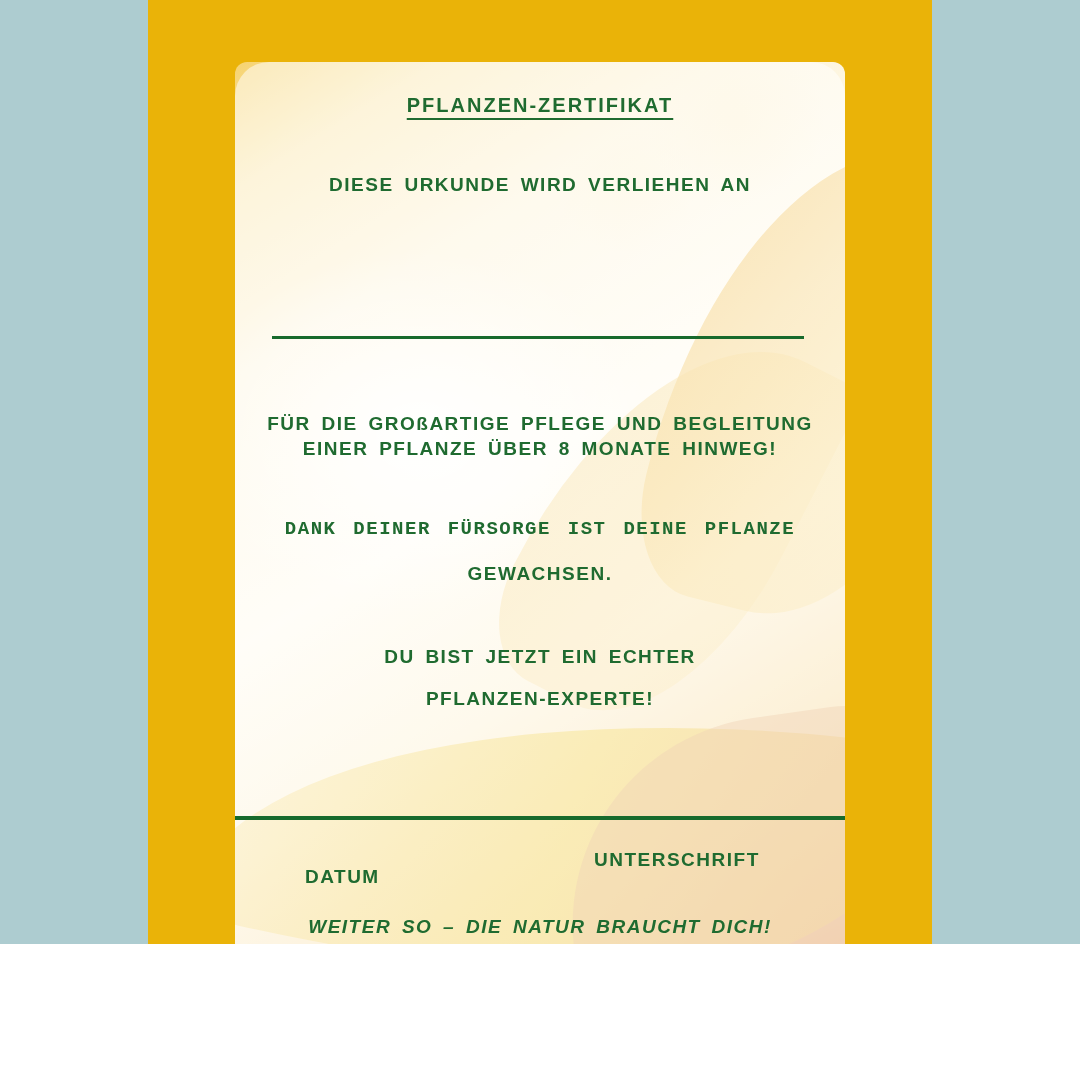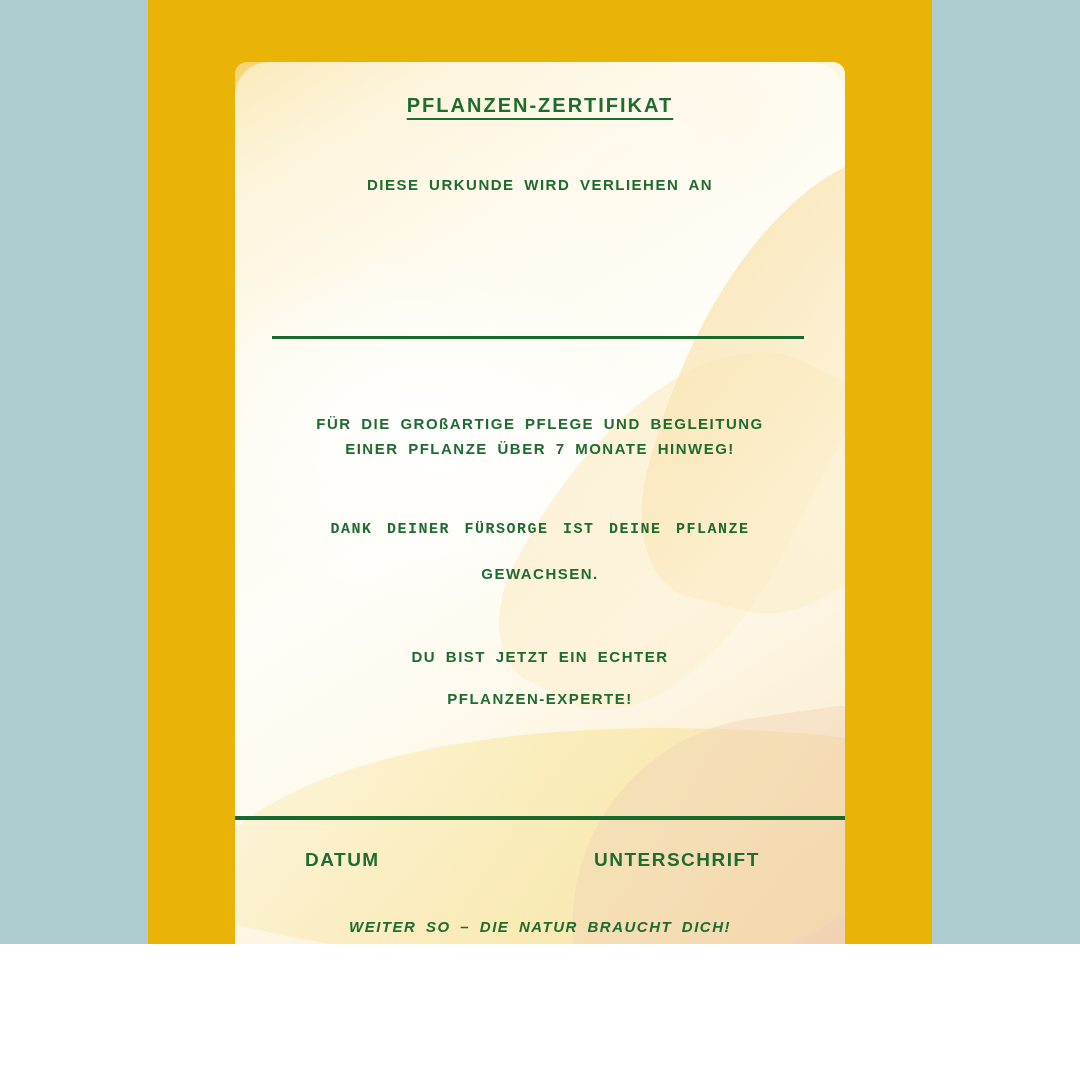--- a/index.html
+++ b/index.html
@@ -57,40 +57,40 @@
   .overlay {
     position: absolute; inset: 0; border-radius: 34px;
     background: rgba(255,255,255,0.52);
   }
 
   
   .content { position: absolute; inset: 0; }
   .txt {
     position: absolute; left: 0; width: 100%;
     text-align: center; color: #1f6b30;
-    font-weight: 700; font-size: 15px; line-height: 19px;
+    font-weight: 700; font-size: 19px; line-height: 19px;
     letter-spacing: 1.5px; word-spacing: 4px; white-space: nowrap;
   }
   .title {
     top: 33px; font-size: 20px; line-height: 20px; letter-spacing: 2px;
     text-decoration: underline; text-decoration-thickness: 2px; text-underline-offset: 6px;
   }
   .subtitle { top: 113px; }
   .l-p1a { top: 314px; margin-top: 38px; }
   .l-p1b { top: 377px; }
   .l-p2a { top: 458px; font-family: Liberation Mono, monospace; }
   .l-p2b { top: 502px; text-align: center; }
   .l-p3a { top: 585px; }
   .l-p3b { top: 627px; }
 
   .name-line  { position: absolute; left: 37px; top: 274px; width: 532px; height: 3px; background: #176a2c; }
   .bottom-rule{ position: absolute; left: 0; top: 754px; width: 100%; height: 4px; background: #176a2c; }
 
   .label { position: absolute; top: 788px; color: #1f6b30; font-weight: 700; font-size: 19px; line-height: 19px; letter-spacing: 1.5px; white-space: nowrap; }
-  .label-datum { left: 70px; }
+  .label-datum { left: 70px; margin-top: 17px; }
   .label-unterschrift { left: 359px; }
   .footer { top: 855px; font-style: italic; }
 </style>
 </head>
 <body>
 
 <div class="canvas">
   <div class="side-bar left"></div>
   <div class="side-bar right"></div>
 
@@ -103,21 +103,21 @@
     </div>
     <div class="overlay"></div>
 
     <div class="content">
       <div class="txt title">PFLANZEN-ZERTIFIKAT</div>
       <div class="txt subtitle">DIESE URKUNDE WIRD VERLIEHEN AN</div>
 
       <div class="name-line"></div>
 
       <div class="txt l-p1a">FÜR DIE GROßARTIGE PFLEGE UND BEGLEITUNG</div>
-      <div class="txt l-p1b">EINER PFLANZE ÜBER 7 MONATE HINWEG!</div>
+      <div class="txt l-p1b">EINER PFLANZE ÜBER 8 MONATE HINWEG!</div>
 
       <div class="txt l-p2a">DANK DEINER FÜRSORGE IST DEINE PFLANZE</div>
       <div class="txt l-p2b">GEWACHSEN.</div>
 
       <div class="txt l-p3a">DU BIST JETZT EIN ECHTER</div>
       <div class="txt l-p3b">PFLANZEN-EXPERTE!</div>
 
       <div class="bottom-rule"></div>
 
       <div class="label label-datum">DATUM</div>

